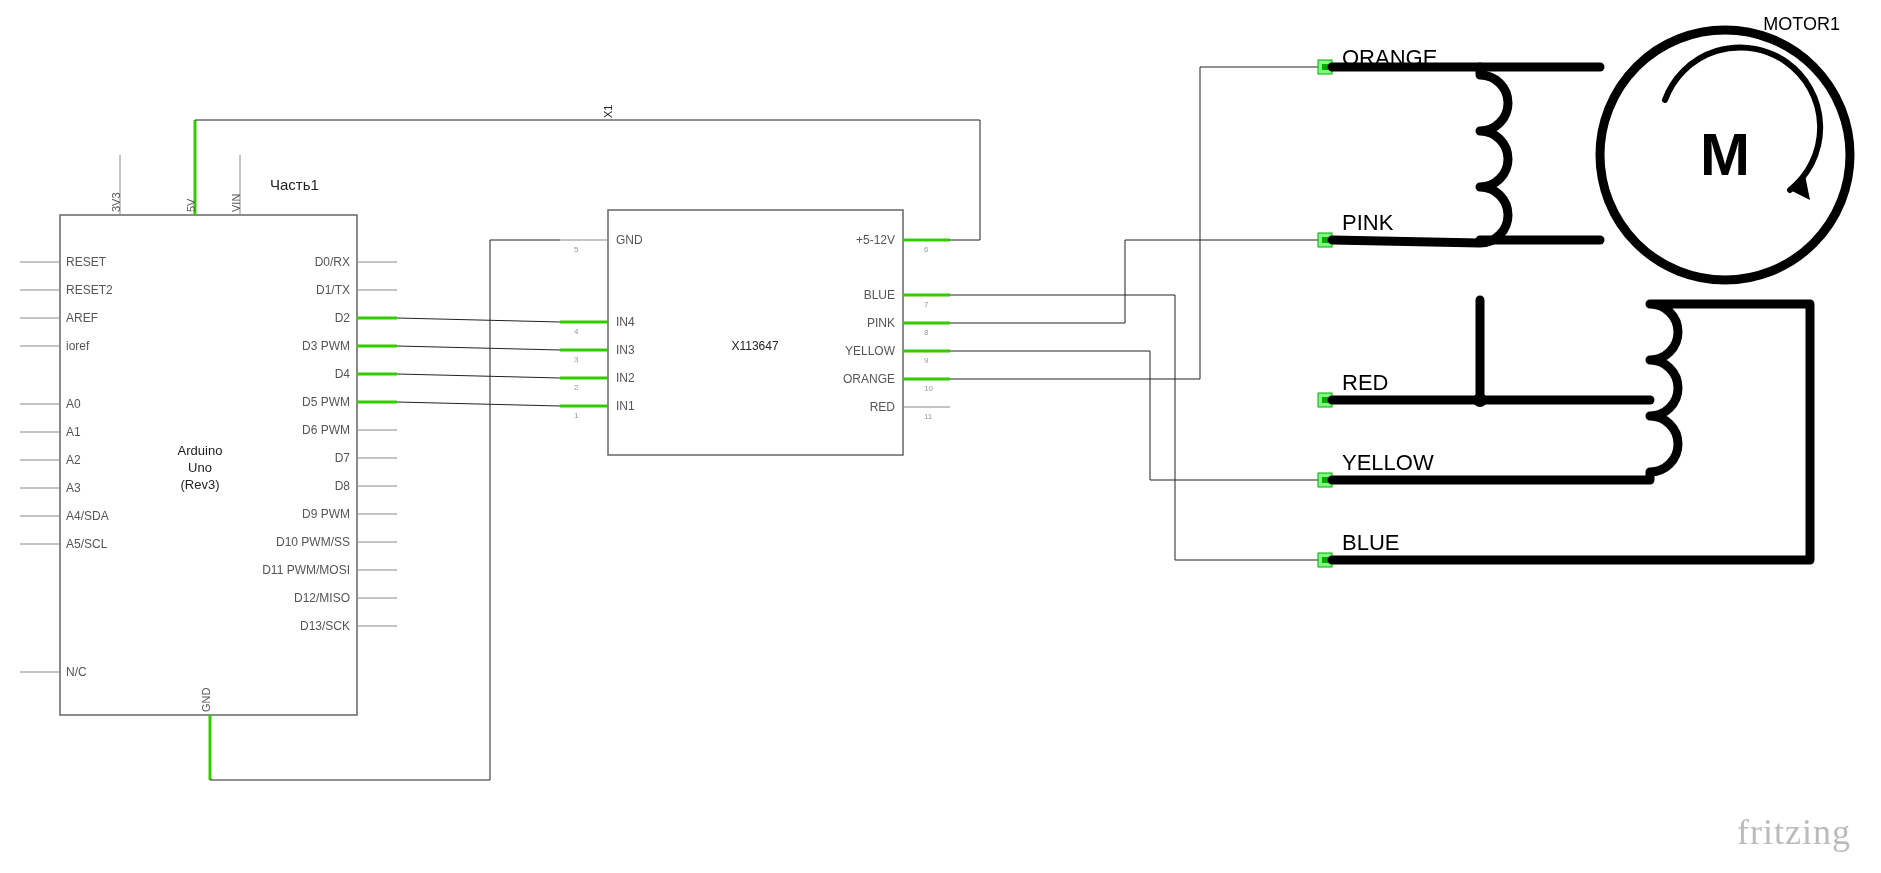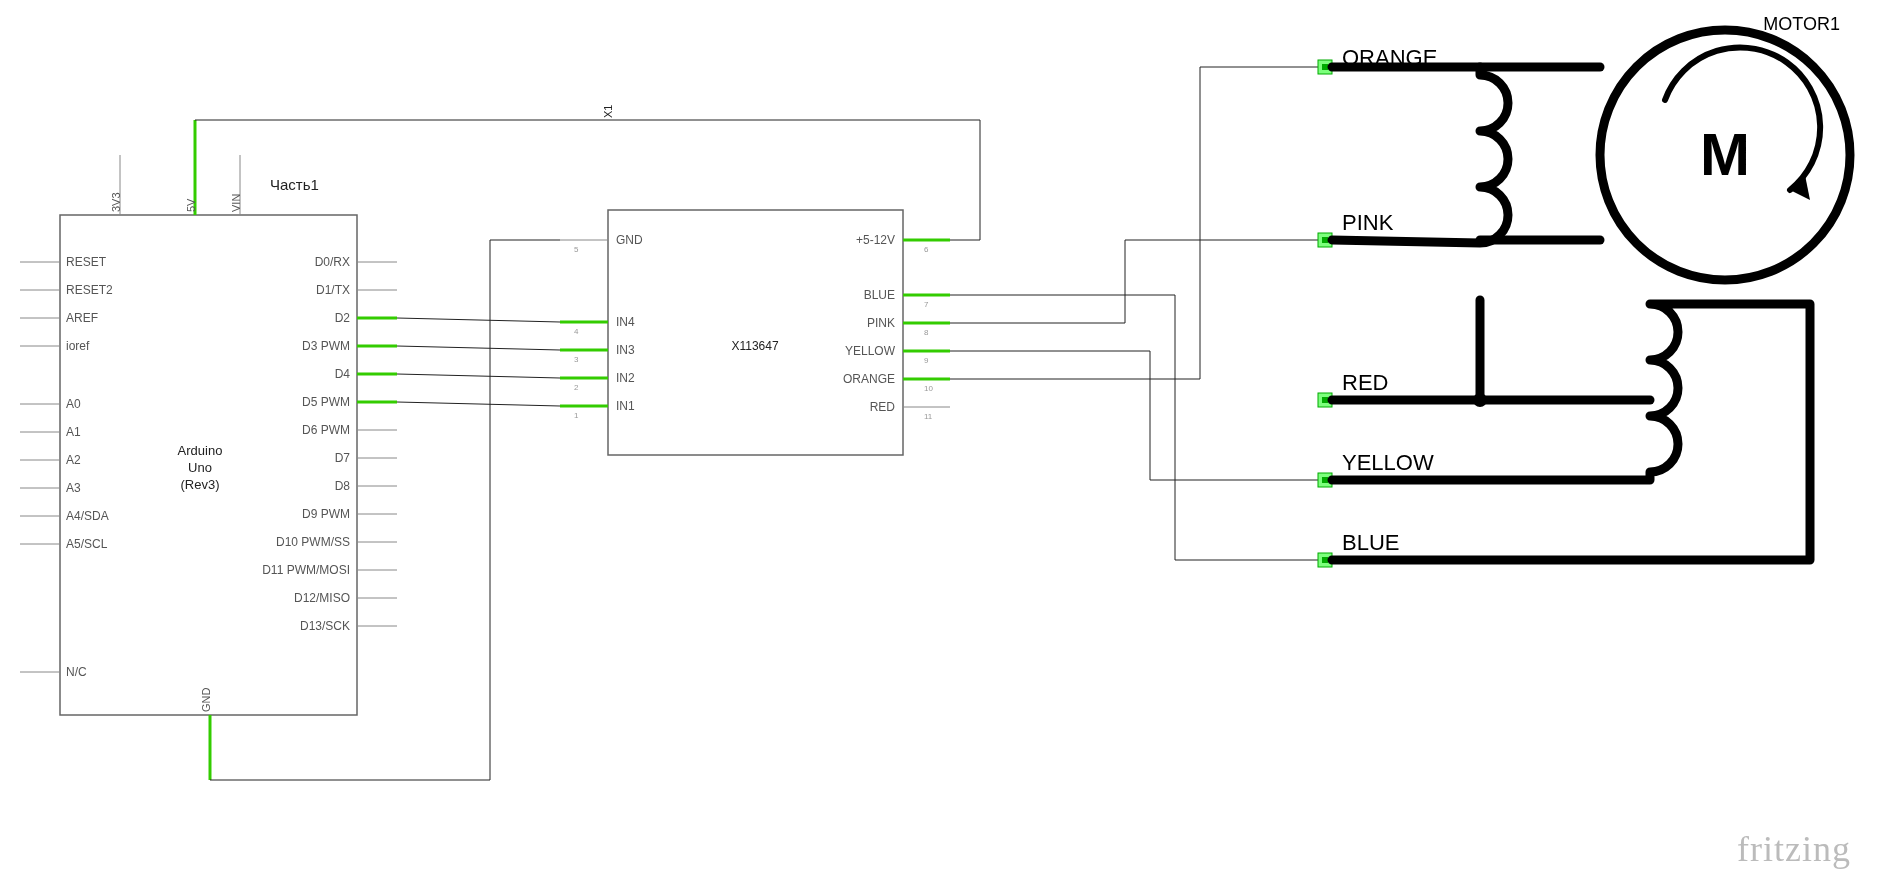--- a/index.html
+++ b/index.html
@@ -19,21 +19,21 @@
   .pin-num { font-size: 8px; fill: #999; }
   .chip-name { font-size: 13px; fill: #222; text-anchor: middle; }
   .chip-name-sm { font-size: 12px; fill: #222; text-anchor: middle; }
   .net-label { font-size: 11px; fill: #222; }
   .motor-label { font-size: 22px; fill: #000; font-weight: 500; }
   .top-label { font-size: 18px; fill: #000; }
   .part-label { font-size: 15px; fill: #222; }
   .watermark {
     position: absolute;
     right: 30px;
-    bottom: 3px;
+    bottom: 20px;
     font-size: 36px;
     color: #bbb;
     letter-spacing: 1px;
     font-family: Georgia, serif;
   }
 </style>
 </head>
 <body>
 
 <svg width="1881" height="873">

